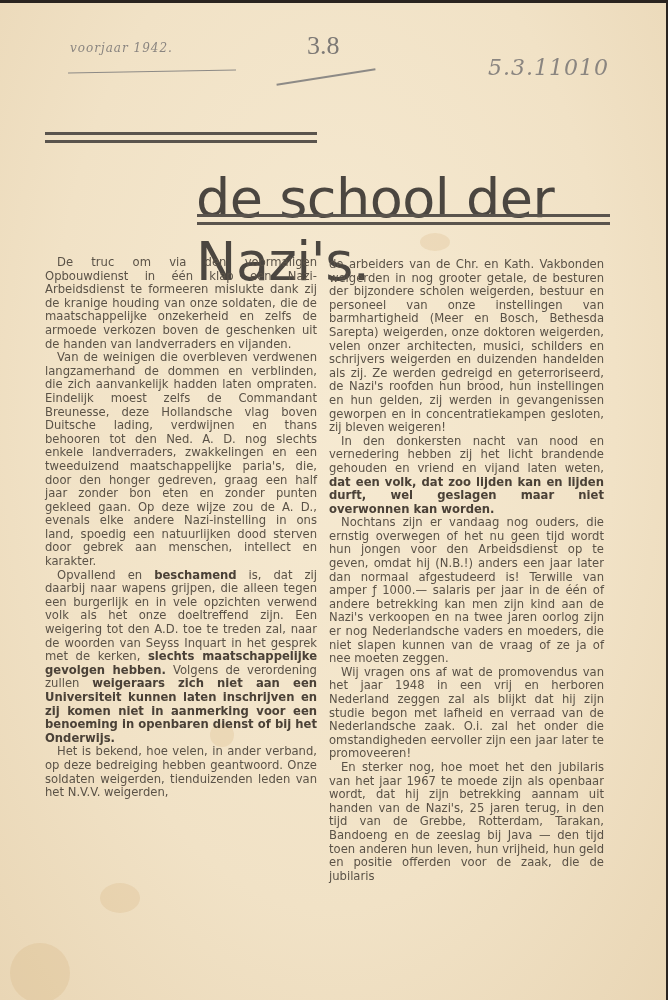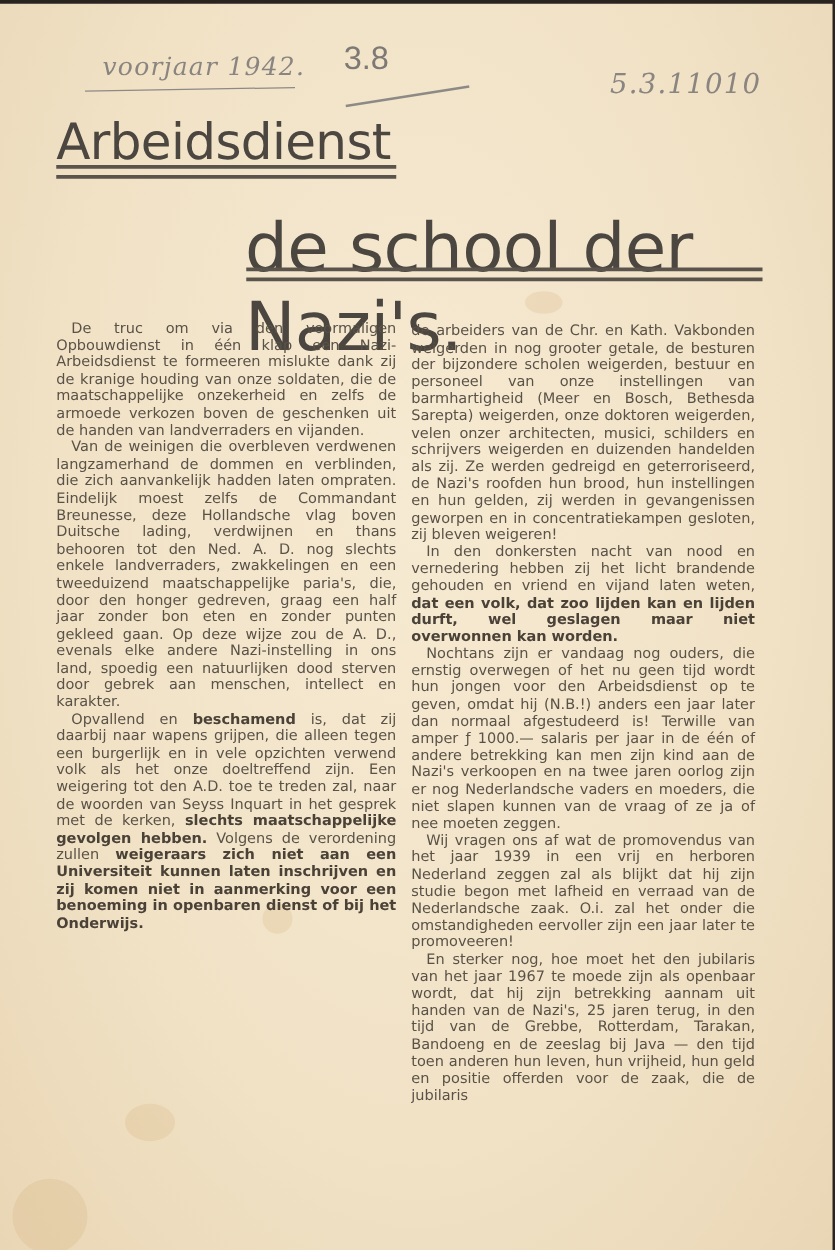--- a/index.html
+++ b/index.html
@@ -10,23 +10,23 @@
   .paper {
     position: absolute; left: 0; top: 3px; width: 666px; height: 997px;
     background: radial-gradient(ellipse at 50% 40%, #f6ead2 0%, #f1e2c6 60%, #e9d6b5 100%);
     color: #4a4238;
     overflow: hidden;
   }
   .hand {
     position: absolute; font-family: "DejaVu Serif", serif; font-style: italic;
     color: #8a8580; font-size: 17px;
   }
-  .hand.season { left: 70px; top: 38px; font-size: 20px; letter-spacing: 1px; margin-left: 12px; }
+  .hand.season { left: 70px; top: 38px; font-size: 12px; letter-spacing: 1px; }
   .hand.season-line { position:absolute; left: 68px; top: 68px; width: 168px; height: 1px; background:#8d8a86; transform: rotate(-1deg); }
-  .hand.ref { left: 275px; top: 28px; font-size: 26px; font-style: normal; font-family: Liberation Sans, sans-serif; color:#7d7975;}
+  .hand.ref { left: 307px; top: 28px; font-size: 26px; font-style: normal; font-family: Liberation Serif, serif; color:#7d7975;}
   .hand.ref-line { position:absolute; left: 276px; top: 73px; width: 100px; height: 2px; background:#8d8a86; transform: rotate(-9deg); }
   .hand.archive { left: 488px; top: 52px; font-size: 22px; letter-spacing: 1px;}
   .title1 {
     position: absolute; left: 45px; top: 88px;
     font-family: "DejaVu Sans", sans-serif; font-size: 40px; color: #4b4640;
     letter-spacing: -0.5px;
   }
   .rule {
     position: absolute; height: 11px;
     border-top: 3px solid #5a544d; border-bottom: 3px solid #5a544d;
@@ -61,35 +61,35 @@
   <div class="stain" style="left:210px;top:720px;width:24px;height:24px;"></div>
   <div class="stain" style="left:100px;top:880px;width:40px;height:30px;"></div>
   <div class="stain" style="left:10px;top:940px;width:60px;height:60px;"></div>
 
   <div class="hand season">voorjaar 1942.</div>
   <div class="hand season-line"></div>
   <div class="hand ref">3.8</div>
   <div class="hand ref-line"></div>
   <div class="hand archive">5.3.11010</div>
 
-  <div class="title1">Arbeidsdienst</div>
   <div class="rule r1"></div>
   <div class="title2">de school der Nazi's.</div>
   <div class="rule r2"></div>
 
   <div class="col left">
     <div id="left-paras">
         <p><span>De truc om via den voormaligen Opbouwdienst in één klap een Nazi-Arbeidsdienst te formeeren mislukte dank zij de kranige houding van onze soldaten, die de maatschappelijke onzekerheid en zelfs de armoede verkozen boven de geschenken uit de handen van landverraders en vijanden.</span></p>
         <p><span>Van de weinigen die overbleven verdwenen langzamerhand de dommen en verblinden, die zich aanvankelijk hadden laten ompraten. Eindelijk moest zelfs de Commandant Breunesse, deze Hollandsche vlag boven Duitsche lading, verdwijnen en thans behooren tot den Ned. A. D. nog slechts enkele landverraders, zwakkelingen en een tweeduizend maatschappelijke paria's, die, door den honger gedreven, graag een half jaar zonder bon eten en zonder punten gekleed gaan. Op deze wijze zou de A. D., evenals elke andere Nazi-instelling in ons land, spoedig een natuurlijken dood sterven door gebrek aan menschen, intellect en karakter.</span></p>
         <p><span>Opvallend en </span><b>beschamend</b><span> is, dat zij daarbij naar wapens grijpen, die alleen tegen een burgerlijk en in vele opzichten verwend volk als het onze doeltreffend zijn. Een weigering tot den A.D. toe te treden zal, naar de woorden van Seyss Inquart in het gesprek met de kerken, </span><b>slechts maatschappelijke gevolgen hebben.</b><span> Volgens de verordening zullen </span><b>weigeraars zich niet aan een Universiteit kunnen laten inschrijven en zij komen niet in aanmerking voor een benoeming in openbaren dienst of bij het Onderwijs.</b></p>
       </div>
+    <p>Het is bekend, hoe velen, in ander verband, op deze bedreiging hebben geantwoord. Onze soldaten weigerden, tienduizenden leden van het N.V.V. weigerden,</p>
   </div>
 
   <div class="col right">
     <div id="right-paras">
         <p style="text-indent: 0px;"><span>de arbeiders van de Chr. en Kath. Vakbonden weigerden in nog grooter getale, de besturen der bijzondere scholen weigerden, bestuur en personeel van onze instellingen van barmhartigheid (Meer en Bosch, Bethesda Sarepta) weigerden, onze doktoren weigerden, velen onzer architecten, musici, schilders en schrijvers weigerden en duizenden handelden als zij. Ze werden gedreigd en geterroriseerd, de Nazi's roofden hun brood, hun instellingen en hun gelden, zij werden in gevangenissen geworpen en in concentratiekampen gesloten, zij bleven weigeren!</span></p>
         <p><span>In den donkersten nacht van nood en vernedering hebben zij het licht brandende gehouden en vriend en vijand laten weten, </span><b>dat een volk, dat zoo lijden kan en lijden durft, wel geslagen maar niet overwonnen kan worden.</b></p>
         <p><span>Nochtans zijn er vandaag nog ouders, die ernstig overwegen of het nu geen tijd wordt hun jongen voor den Arbeidsdienst op te geven, omdat hij (N.B.!) anders een jaar later dan normaal afgestudeerd is! Terwille van amper ƒ 1000.— salaris per jaar in de één of andere betrekking kan men zijn kind aan de Nazi's verkoopen en na twee jaren oorlog zijn er nog Nederlandsche vaders en moeders, die niet slapen kunnen van de vraag of ze ja of nee moeten zeggen.</span></p>
-        <p><span>Wij vragen ons af wat de promovendus van het jaar 1939 in een vrij en herboren Nederland zeggen zal als blijkt dat hij zijn studie begon met lafheid en verraad van de Nederlandsche zaak. O.i. zal het onder die omstandigheden eervoller zijn een jaar later te promoveeren!</span></p>
+        <p><span>Wij vragen ons af wat de promovendus van het jaar 1948 in een vrij en herboren Nederland zeggen zal als blijkt dat hij zijn studie begon met lafheid en verraad van de Nederlandsche zaak. O.i. zal het onder die omstandigheden eervoller zijn een jaar later te promoveeren!</span></p>
         <p><span>En sterker nog, hoe moet het den jubilaris van het jaar 1967 te moede zijn als openbaar wordt, dat hij zijn betrekking aannam uit handen van de Nazi's, 25 jaren terug, in den tijd van de Grebbe, Rotterdam, Tarakan, Bandoeng en de zeeslag bij Java — den tijd toen anderen hun leven, hun vrijheid, hun geld en positie offerden voor de zaak, die de jubilaris</span></p>
       </div>
   </div>
 </div>
 
 </body></html>

